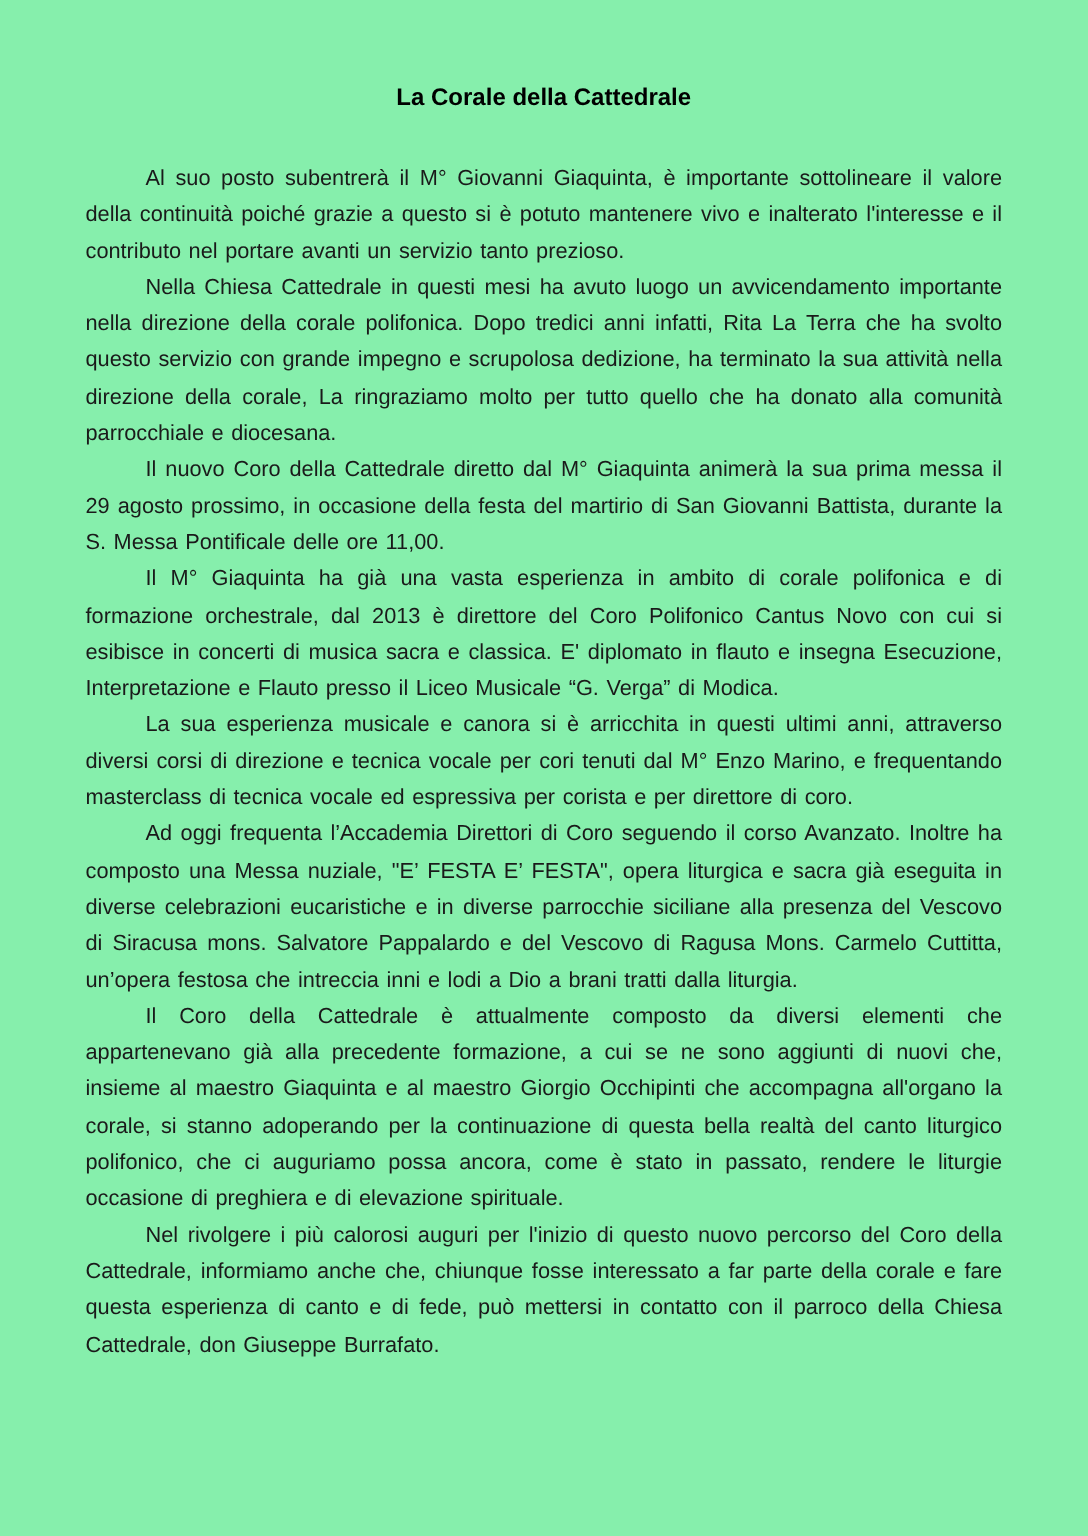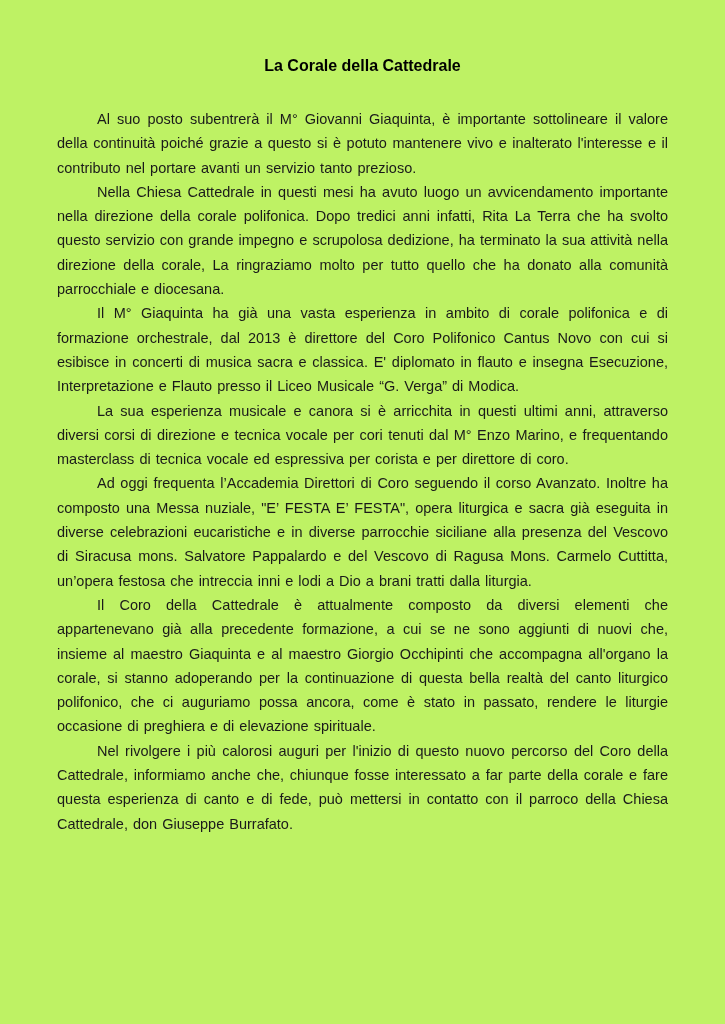--- a/index.html
+++ b/index.html
@@ -6,21 +6,21 @@
     margin: 0;
     padding: 0;
     background: #ffffff;
   }
   .page {
     position: relative;
     width: 725px;
     height: 1024px;
     box-sizing: border-box;
     padding: 56px 57px 0 57px;
-    background: #bef264;
+    background: #86efac;
     font-family: "Liberation Sans", "DejaVu Sans", sans-serif;
     color: #1a1a1a;
     overflow: hidden;
   }
   .doc-title {
     margin: 0 0 31px 0;
     text-align: center;
     font-size: 16px;
     font-weight: bold;
     line-height: 20px;
@@ -37,19 +37,20 @@
 </style>
 </head>
 <body>
 
 <div class="page">
   <h1 class="doc-title">La Corale della Cattedrale</h1>
 
   <div class="doc-body">
     <p>Al suo posto subentrerà il M° Giovanni Giaquinta, è importante sottolineare il valore della continuità poiché grazie a questo si è potuto mantenere vivo e inalterato l'interesse e il contributo nel portare avanti un servizio tanto prezioso.</p>
     <p>Nella Chiesa Cattedrale in questi mesi ha avuto luogo un avvicendamento importante nella direzione della corale polifonica. Dopo tredici anni infatti, Rita La Terra che ha svolto questo servizio con grande impegno e scrupolosa dedizione, ha terminato la sua attività nella direzione della corale, La ringraziamo molto per tutto quello che ha donato alla comunità parrocchiale e diocesana.</p>
+    <p>Il nuovo Coro della Cattedrale diretto dal M° Giaquinta animerà la sua prima messa il 29 agosto prossimo, in occasione della festa del martirio di San Giovanni Battista, durante la S. Messa Pontificale delle ore 11,00.</p>
     <p>Il M° Giaquinta ha già una vasta esperienza in ambito di corale polifonica e di formazione orchestrale, dal 2013 è direttore del Coro  Polifonico Cantus Novo con cui si esibisce in concerti di musica sacra e classica. E' diplomato in flauto e insegna Esecuzione, Interpretazione e Flauto presso il Liceo Musicale “G. Verga” di Modica.</p>
     <p>La sua esperienza musicale e canora si è arricchita in questi ultimi anni, attraverso diversi corsi di direzione e tecnica vocale per cori tenuti dal M° Enzo Marino, e frequentando masterclass di tecnica vocale ed espressiva per corista e per direttore di coro.</p>
     <p>Ad oggi frequenta l’Accademia Direttori di Coro seguendo il corso Avanzato. Inoltre ha composto una Messa nuziale, "E’ FESTA E’ FESTA", opera liturgica e sacra già eseguita in diverse celebrazioni eucaristiche e in diverse parrocchie siciliane alla presenza del Vescovo di Siracusa mons. Salvatore Pappalardo e del Vescovo di Ragusa Mons. Carmelo Cuttitta, un’opera festosa che intreccia inni e lodi a Dio a brani tratti dalla liturgia.</p>
     <p>Il Coro della Cattedrale è attualmente composto da diversi elementi che appartenevano già alla precedente formazione, a cui se ne sono aggiunti di nuovi che, insieme al maestro Giaquinta e al maestro Giorgio Occhipinti che accompagna all'organo la corale, si stanno adoperando per la continuazione di questa bella realtà del canto liturgico polifonico, che ci auguriamo possa ancora, come è stato in passato, rendere le liturgie occasione di preghiera e di elevazione spirituale.</p>
     <p>Nel rivolgere i più calorosi auguri per l'inizio di questo nuovo percorso del Coro della Cattedrale, informiamo anche che, chiunque fosse interessato a far parte della corale e fare questa esperienza di canto e di fede, può mettersi in contatto con il parroco della Chiesa Cattedrale, don Giuseppe Burrafato.</p>
   </div>
 </div>
 
 </body></html>

